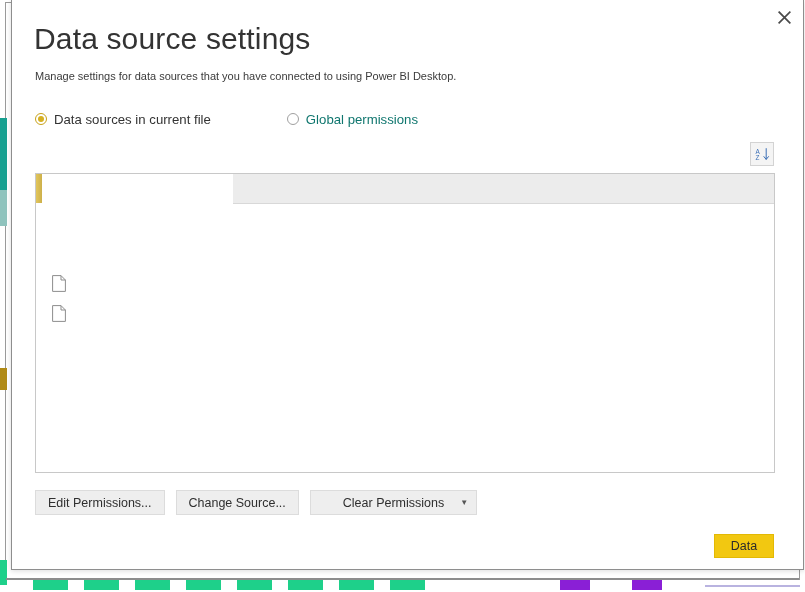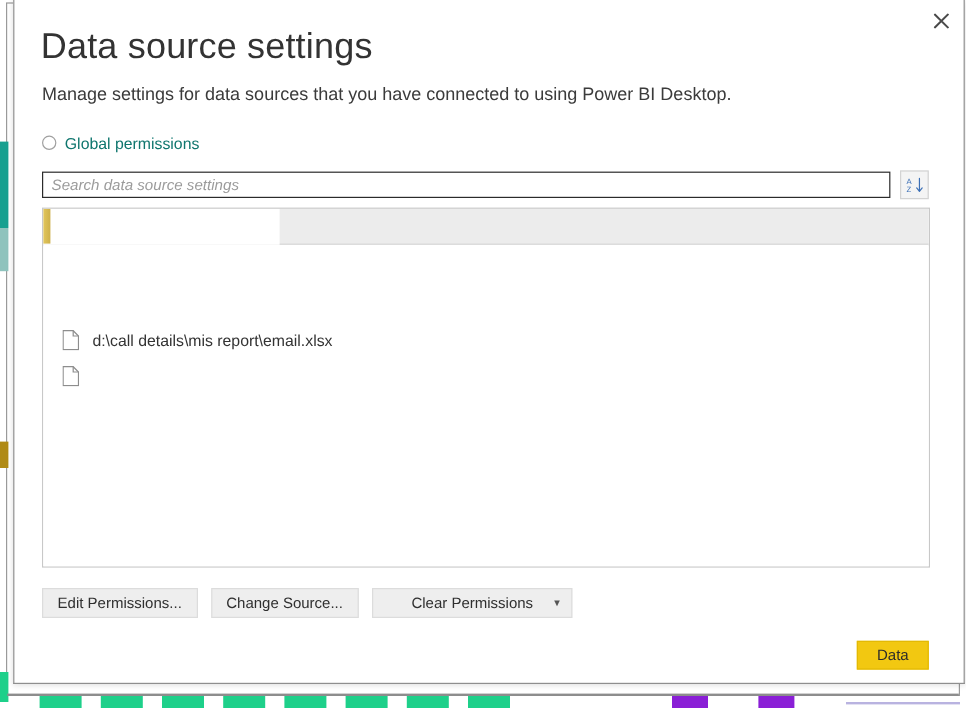--- a/index.html
+++ b/index.html
@@ -117,21 +117,21 @@
     font-weight: 400;
     color: #333333;
     letter-spacing: .15px;
     white-space: nowrap;
   }
 
   .dlg-desc {
     position: absolute;
     left: 23px;
     top: 70px;
-    font-size: 15px;
+    font-size: 11px;
     color: #3b3b3b;
     white-space: nowrap;
   }
 
   
   .radio-row {
     position: absolute;
     left: 23px;
     top: 110px;
     height: 18px;
@@ -382,29 +382,30 @@
   <div class="close-x">
     <svg width="13" height="13" viewBox="0 0 13 13" aria-hidden="true">
       <path d="M1.2 1.2 L11.8 11.8 M11.8 1.2 L1.2 11.8" stroke="#4a4a4a" stroke-width="1.7" stroke-linecap="square"></path>
     </svg>
   </div>
 
   <div class="dlg-title">Data source settings</div>
   <div class="dlg-desc">Manage settings for data sources that you have connected to using Power BI Desktop.</div>
 
   <div class="radio-row" id="scope-radios">
+      <div class="radio-opt checked">
+        <span class="radio-mark"></span>
+        <span class="radio-label">Data sources in current file</span>
+      </div>
       <div class="radio-opt">
         <span class="radio-mark"></span>
         <span class="radio-label">Global permissions</span>
       </div>
     </div>
 
-  <div class="search-box">
-    <input type="text" id="search-input" placeholder="Search data source settings" style="">
-  </div>
 
   <div class="sort-btn">
     <svg width="15" height="15" viewBox="0 0 15 15" aria-hidden="true">
       <text x="0.5" y="6.6" font-family="Liberation Sans, sans-serif" font-size="6.4" fill="#3b6fb6">A</text>
       <text x="0.5" y="13.4" font-family="Liberation Sans, sans-serif" font-size="6.4" fill="#3b6fb6">Z</text>
       <path d="M11.2 1.6 L11.2 12.2 M8.9 9.6 L11.2 12.4 L13.5 9.6" stroke="#3b6fb6" stroke-width="1" fill="none" stroke-linecap="round" stroke-linejoin="round"></path>
     </svg>
   </div>
 
   <div class="list-panel">
@@ -415,21 +416,20 @@
       </div>
     </div>
     <div class="list-body" id="source-list">
         <div class="source-item">
           <span>
             <svg class="source-icon" viewBox="0 0 14 17" aria-hidden="true">
               <path d="M0.6 0.6 H9.0 L13.4 5.0 V16.4 H0.6 Z" fill="#ffffff" stroke="#8d8d8d" stroke-width="1"></path>
               <path d="M9.0 0.6 V5.0 H13.4" fill="none" stroke="#8d8d8d" stroke-width="1"></path>
             </svg>
           </span>
-          <span class="source-label">d:\call details\mis report\email.xlsx</span>
         </div>
         <div class="source-item">
           <span>
             <svg class="source-icon" viewBox="0 0 14 17" aria-hidden="true">
               <path d="M0.6 0.6 H9.0 L13.4 5.0 V16.4 H0.6 Z" fill="#ffffff" stroke="#8d8d8d" stroke-width="1"></path>
               <path d="M9.0 0.6 V5.0 H13.4" fill="none" stroke="#8d8d8d" stroke-width="1"></path>
             </svg>
           </span>
         </div>
       </div>

